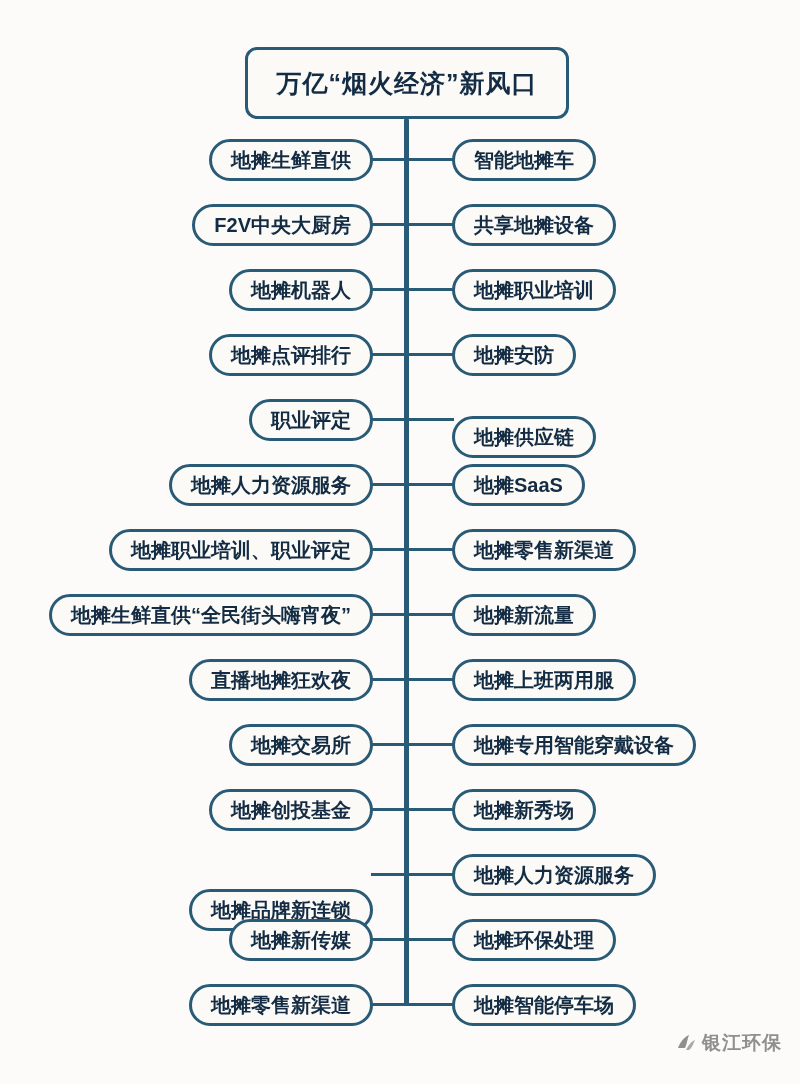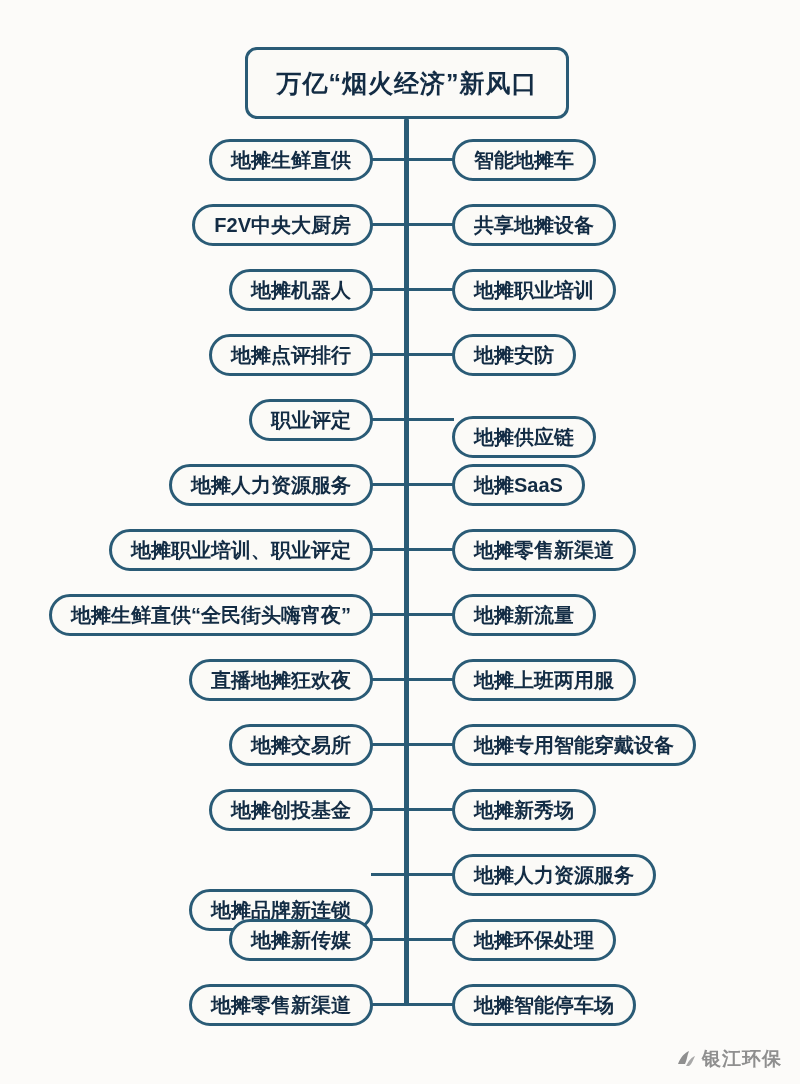--- a/index.html
+++ b/index.html
@@ -47,21 +47,21 @@
     color:var(--text,#132c44);
     white-space:nowrap;
   }
   .connector{
     position:absolute;
     height:3px;
     background:var(--line,#2a5b76);
   }
   .watermark{
     position:absolute;
-    right:18px;bottom:12px;
+    right:18px;bottom:28px;
     display:flex;align-items:center;gap:5px;
     color:var(--wm,#8f8f8f);
     font-size:19px;font-weight:bold;
     letter-spacing:1px;
   }
   .watermark svg{display:block;}
 </style>
 </head>
 <body>
 

